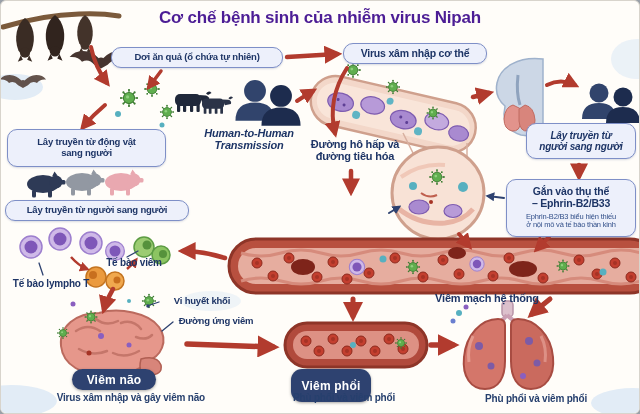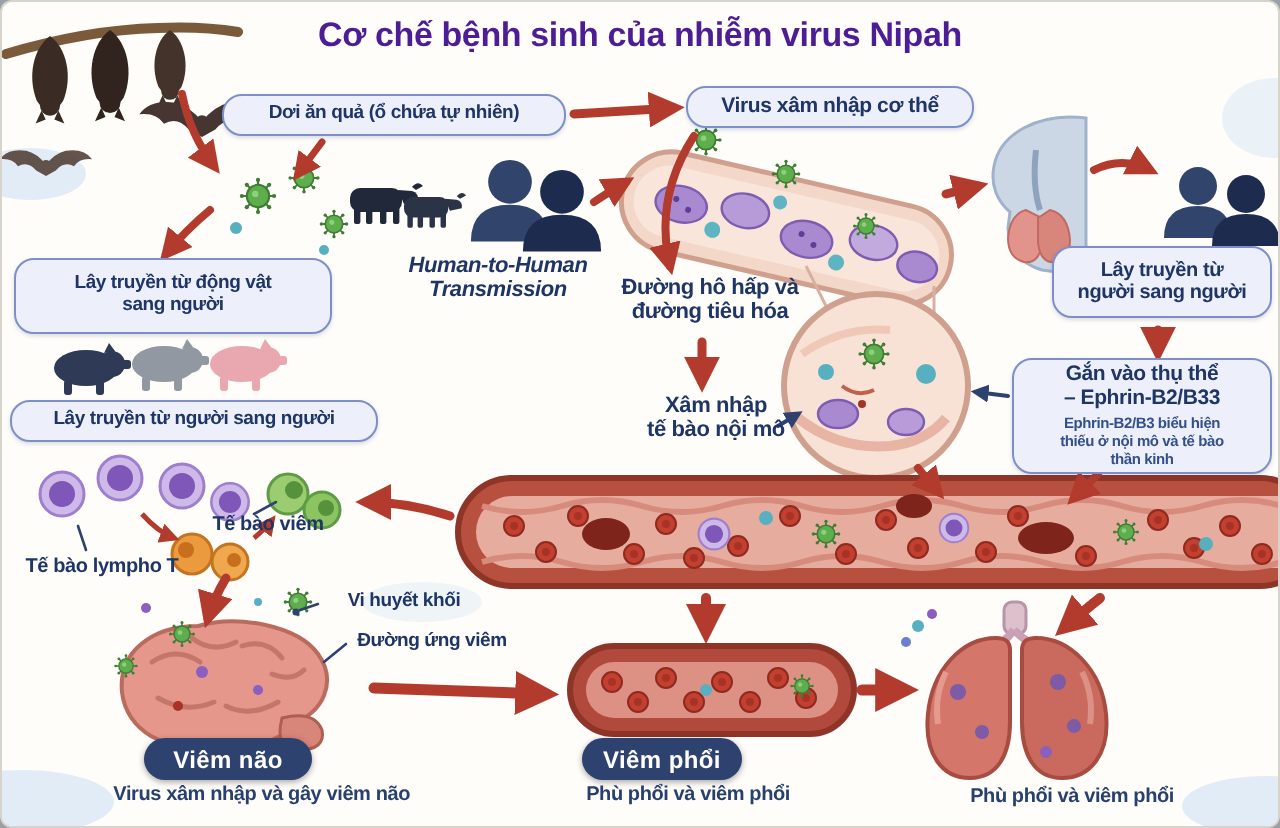--- a/index.html
+++ b/index.html
@@ -8,21 +8,21 @@
   .stage { position:relative; width:640px; height:414px; background:#fffdf9; border:1px solid #d8d4cc; border-radius:6px; overflow:hidden; }
   .layer { position:absolute; left:0; top:0; }
   .title { position:absolute; left:0; top:7px; width:100%; text-align:center; font-size:17px; font-weight:bold; color:#4c1d95; letter-spacing:-0.2px; }
   .lbl-box { position:absolute; background:#edf0fb; border:1.5px solid #7e8fc7; border-radius:10px; color:#1e3566; font-weight:bold;
              display:flex; align-items:center; justify-content:center; text-align:center; line-height:1.12; white-space:pre-line;
              letter-spacing:-0.2px; box-shadow:0 1px 2px rgba(40,60,120,.18); padding:1px 5px; }
   .lbl { position:absolute; color:#1e3566; font-weight:bold; text-align:center; line-height:1.12; white-space:pre-line; letter-spacing:-0.2px; }
   .badge { position:absolute; background:#2e4270; color:#ffffff; font-weight:bold; border-radius:11px; display:flex; align-items:center;
            justify-content:center; box-shadow:0 1px 3px rgba(0,0,0,.35); letter-spacing:0.2px; }
   .caption { position:absolute; color:#27406e; font-weight:bold; text-align:right; line-height:1.1; letter-spacing:-0.2px; }
-  .note { font-size:7.5px; font-weight:bold; margin-top:3px; color:#33508a; line-height:1.15; }
+  .note { font-size:7.5px; font-weight:normal; margin-top:3px; color:#33508a; line-height:1.15; }
 </style>
 </head>
 <body>
 
 <div class="stage">
 
   <svg class="layer" width="640" height="414" viewBox="0 0 640 414">
     <defs>
       <marker id="ar" viewBox="0 0 10 10" refX="7" refY="5" markerWidth="4" markerHeight="4" orient="auto">
         <path d="M0,0 L10,5 L0,10 z" fill="#b23b2e"></path>
@@ -321,44 +321,43 @@
 Transmission</div>
 
   <div class="lbl-box" style="left:6px; top:128px; width:159px; height:38px; font-size:9.5px;">Lây truyền từ động vật
 sang người</div>
 
   <div class="lbl" style="left:304px; top:137px; width:100px; font-size:11px;">Đường hô hấp và
 đường tiêu hóa</div>
 
   <div class="lbl-box" style="left:4px; top:199px; width:184px; height:21px; font-size:9.5px;">Lây truyền từ người sang người</div>
 
-  <div class="lbl-box" style="left:525px; top:122px; width:110px; height:36px; font-size:10px;">Lây truyền từ
+  <div class="lbl-box" style="left:525px; top:122px; width:110px; height:36px; font-size:10px;font-style:italic;">Lây truyền từ
 người sang người</div>
 
-  <div class="lbl" style="left:312px; top:196px; width:90px; font-size:11px;">Xâm nhập
-tế bào nội mô</div>
 
   <div class="lbl-box" style="left:505px; top:178px; width:130px; height:58px; flex-direction:column; padding:3px 16px;">
     <div style="font-size:10.5px;">Gắn vào thụ thể
 – Ephrin-B2/B33</div>
     <div class="note">Ephrin-B2/B3 biểu hiện thiếu ở nội mô và tế bào thần kinh</div>
   </div>
 
   <div class="lbl" style="left:2px; top:277px; width:96px; font-size:10px;">Tế bào lympho T</div>
 
   <div class="lbl" style="left:98px; top:256px; width:70px; font-size:10px;">Tế bào viêm</div>
 
   <div class="lbl" style="left:161px; top:295px; width:80px; font-size:9.5px;">Vi huyết khối</div>
 
   <div class="lbl" style="left:173px; top:315px; width:84px; font-size:9.5px;">Đường ứng viêm</div>
 
+  <div class="lbl" style="left:424px; top:291px; width:124px; font-size:11px; white-space:nowrap;">Viêm mạch hệ thống</div>
 
   <div class="badge" style="left:71px; top:368px; width:84px; height:21px; font-size:12px;">Viêm não</div>
 
   <div class="caption" style="left:22px; top:391px; width:182px; font-size:10px;">Virus xâm nhập và gây viêm não</div>
 
-  <div class="badge" style="left:290px; top:368px; width:80px; height:21px; font-size:12px;">Viêm phổi</div>
+  <div class="badge" style="left:290px; top:368px; width:80px; height:33px; font-size:12px;">Viêm phổi</div>
 
   <div class="caption" style="left:266px; top:391px; width:128px; font-size:10px;">Phù phổi và viêm phổi</div>
 
   <div class="caption" style="left:458px; top:392px; width:128px; font-size:10px;">Phù phổi và viêm phổi</div>
 
 </div>
 
 </body></html>

